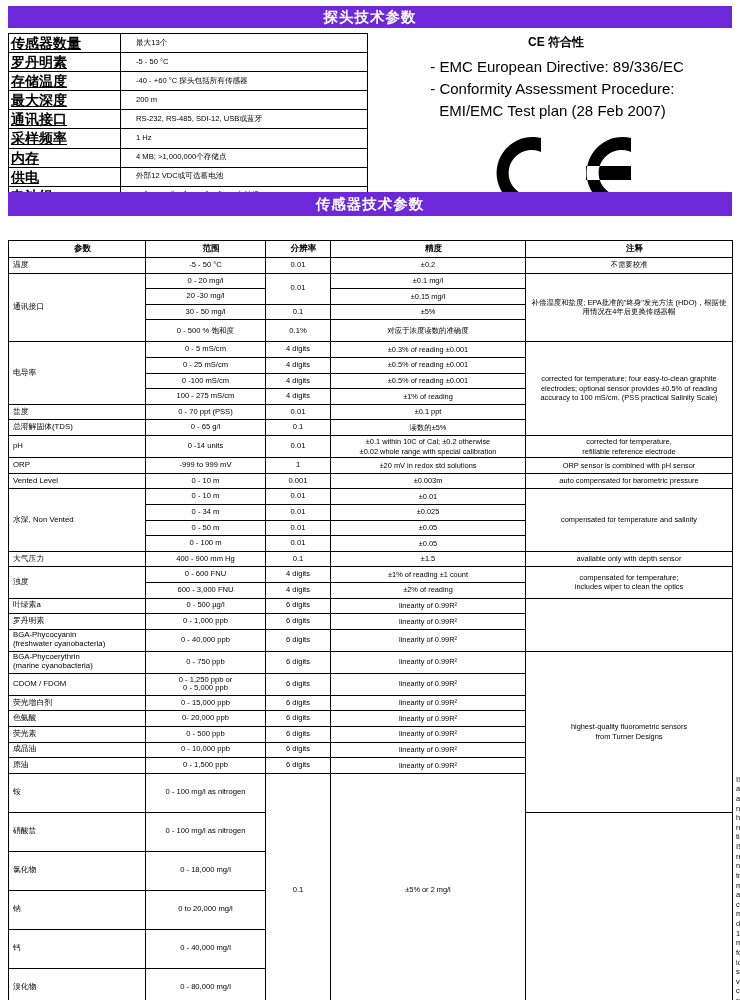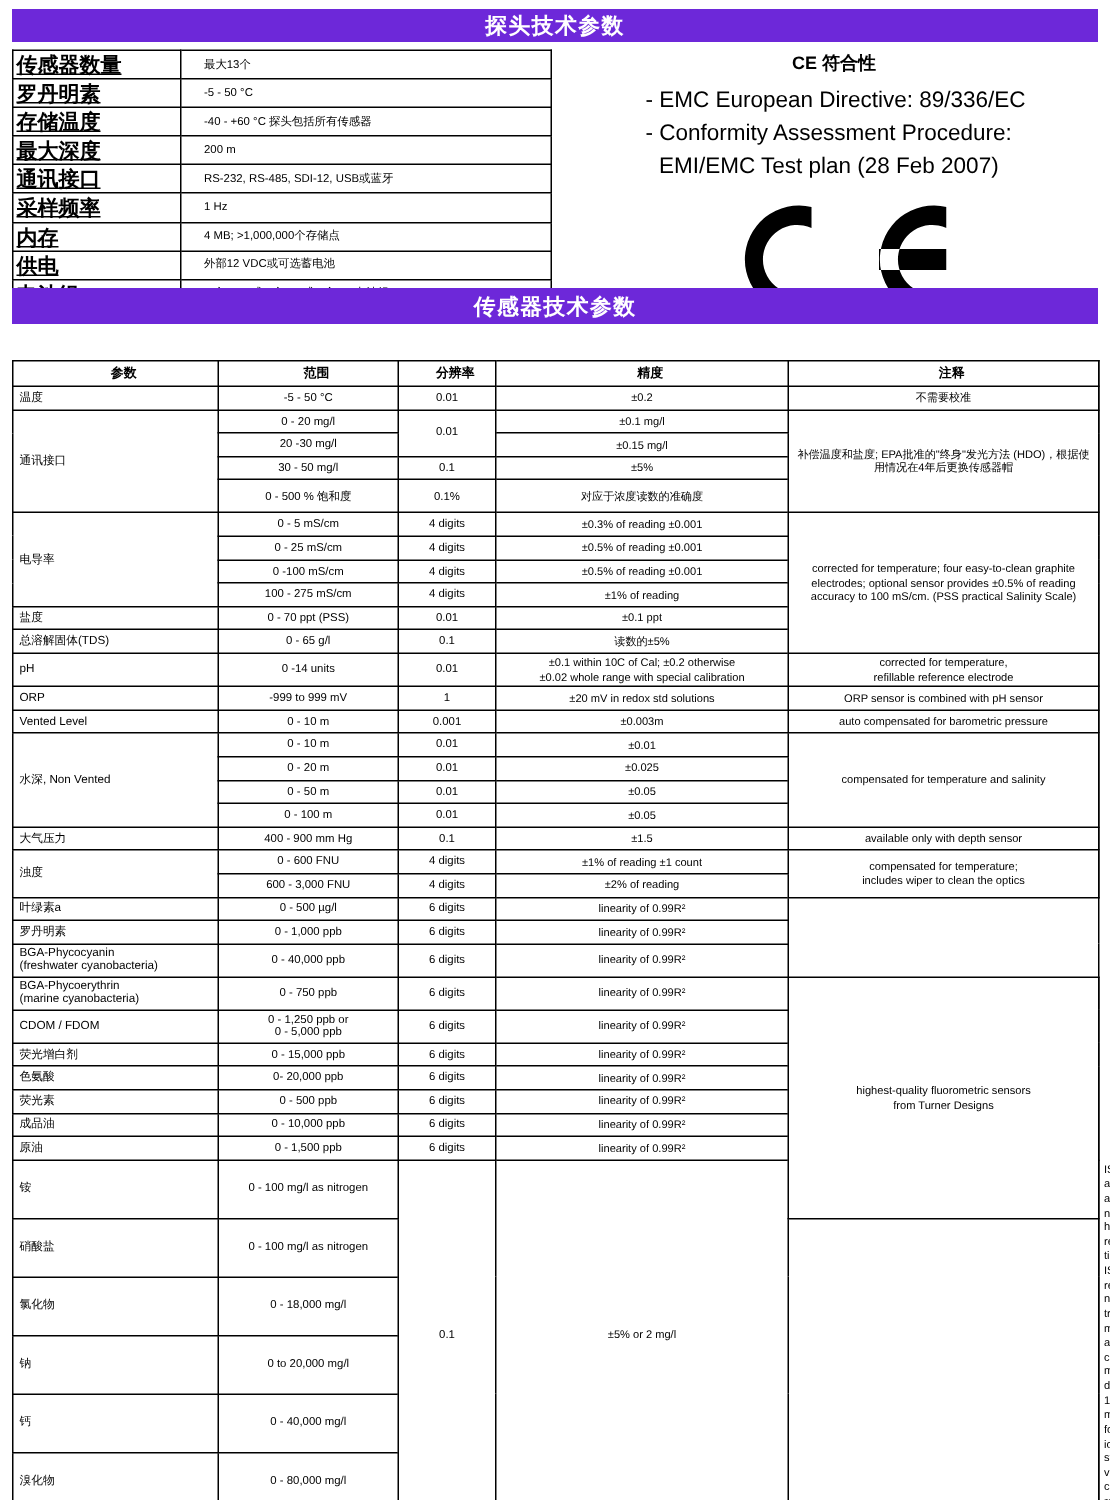--- a/index.html
+++ b/index.html
@@ -284,21 +284,21 @@
           <td class="note">auto compensated for barometric pressure</td>
         </tr>
         <tr>
           <td class="param" rowspan="4">水深, Non Vented</td>
           <td class="ctr">0 - 10 m</td>
           <td class="ctr">0.01</td>
           <td class="acc">±0.01</td>
           <td class="note" rowspan="4">compensated for temperature and salinity</td>
         </tr>
         <tr>
-          <td class="ctr">0 - 20 m</td>
+          <td class="ctr">0 - 34 m</td>
           <td class="ctr">0.01</td>
           <td class="acc">±0.025</td>
         </tr>
         <tr>
           <td class="ctr">0 - 50 m</td>
           <td class="ctr">0.01</td>
           <td class="acc">±0.05</td>
         </tr>
         <tr>
           <td class="ctr">0 - 100 m</td>

